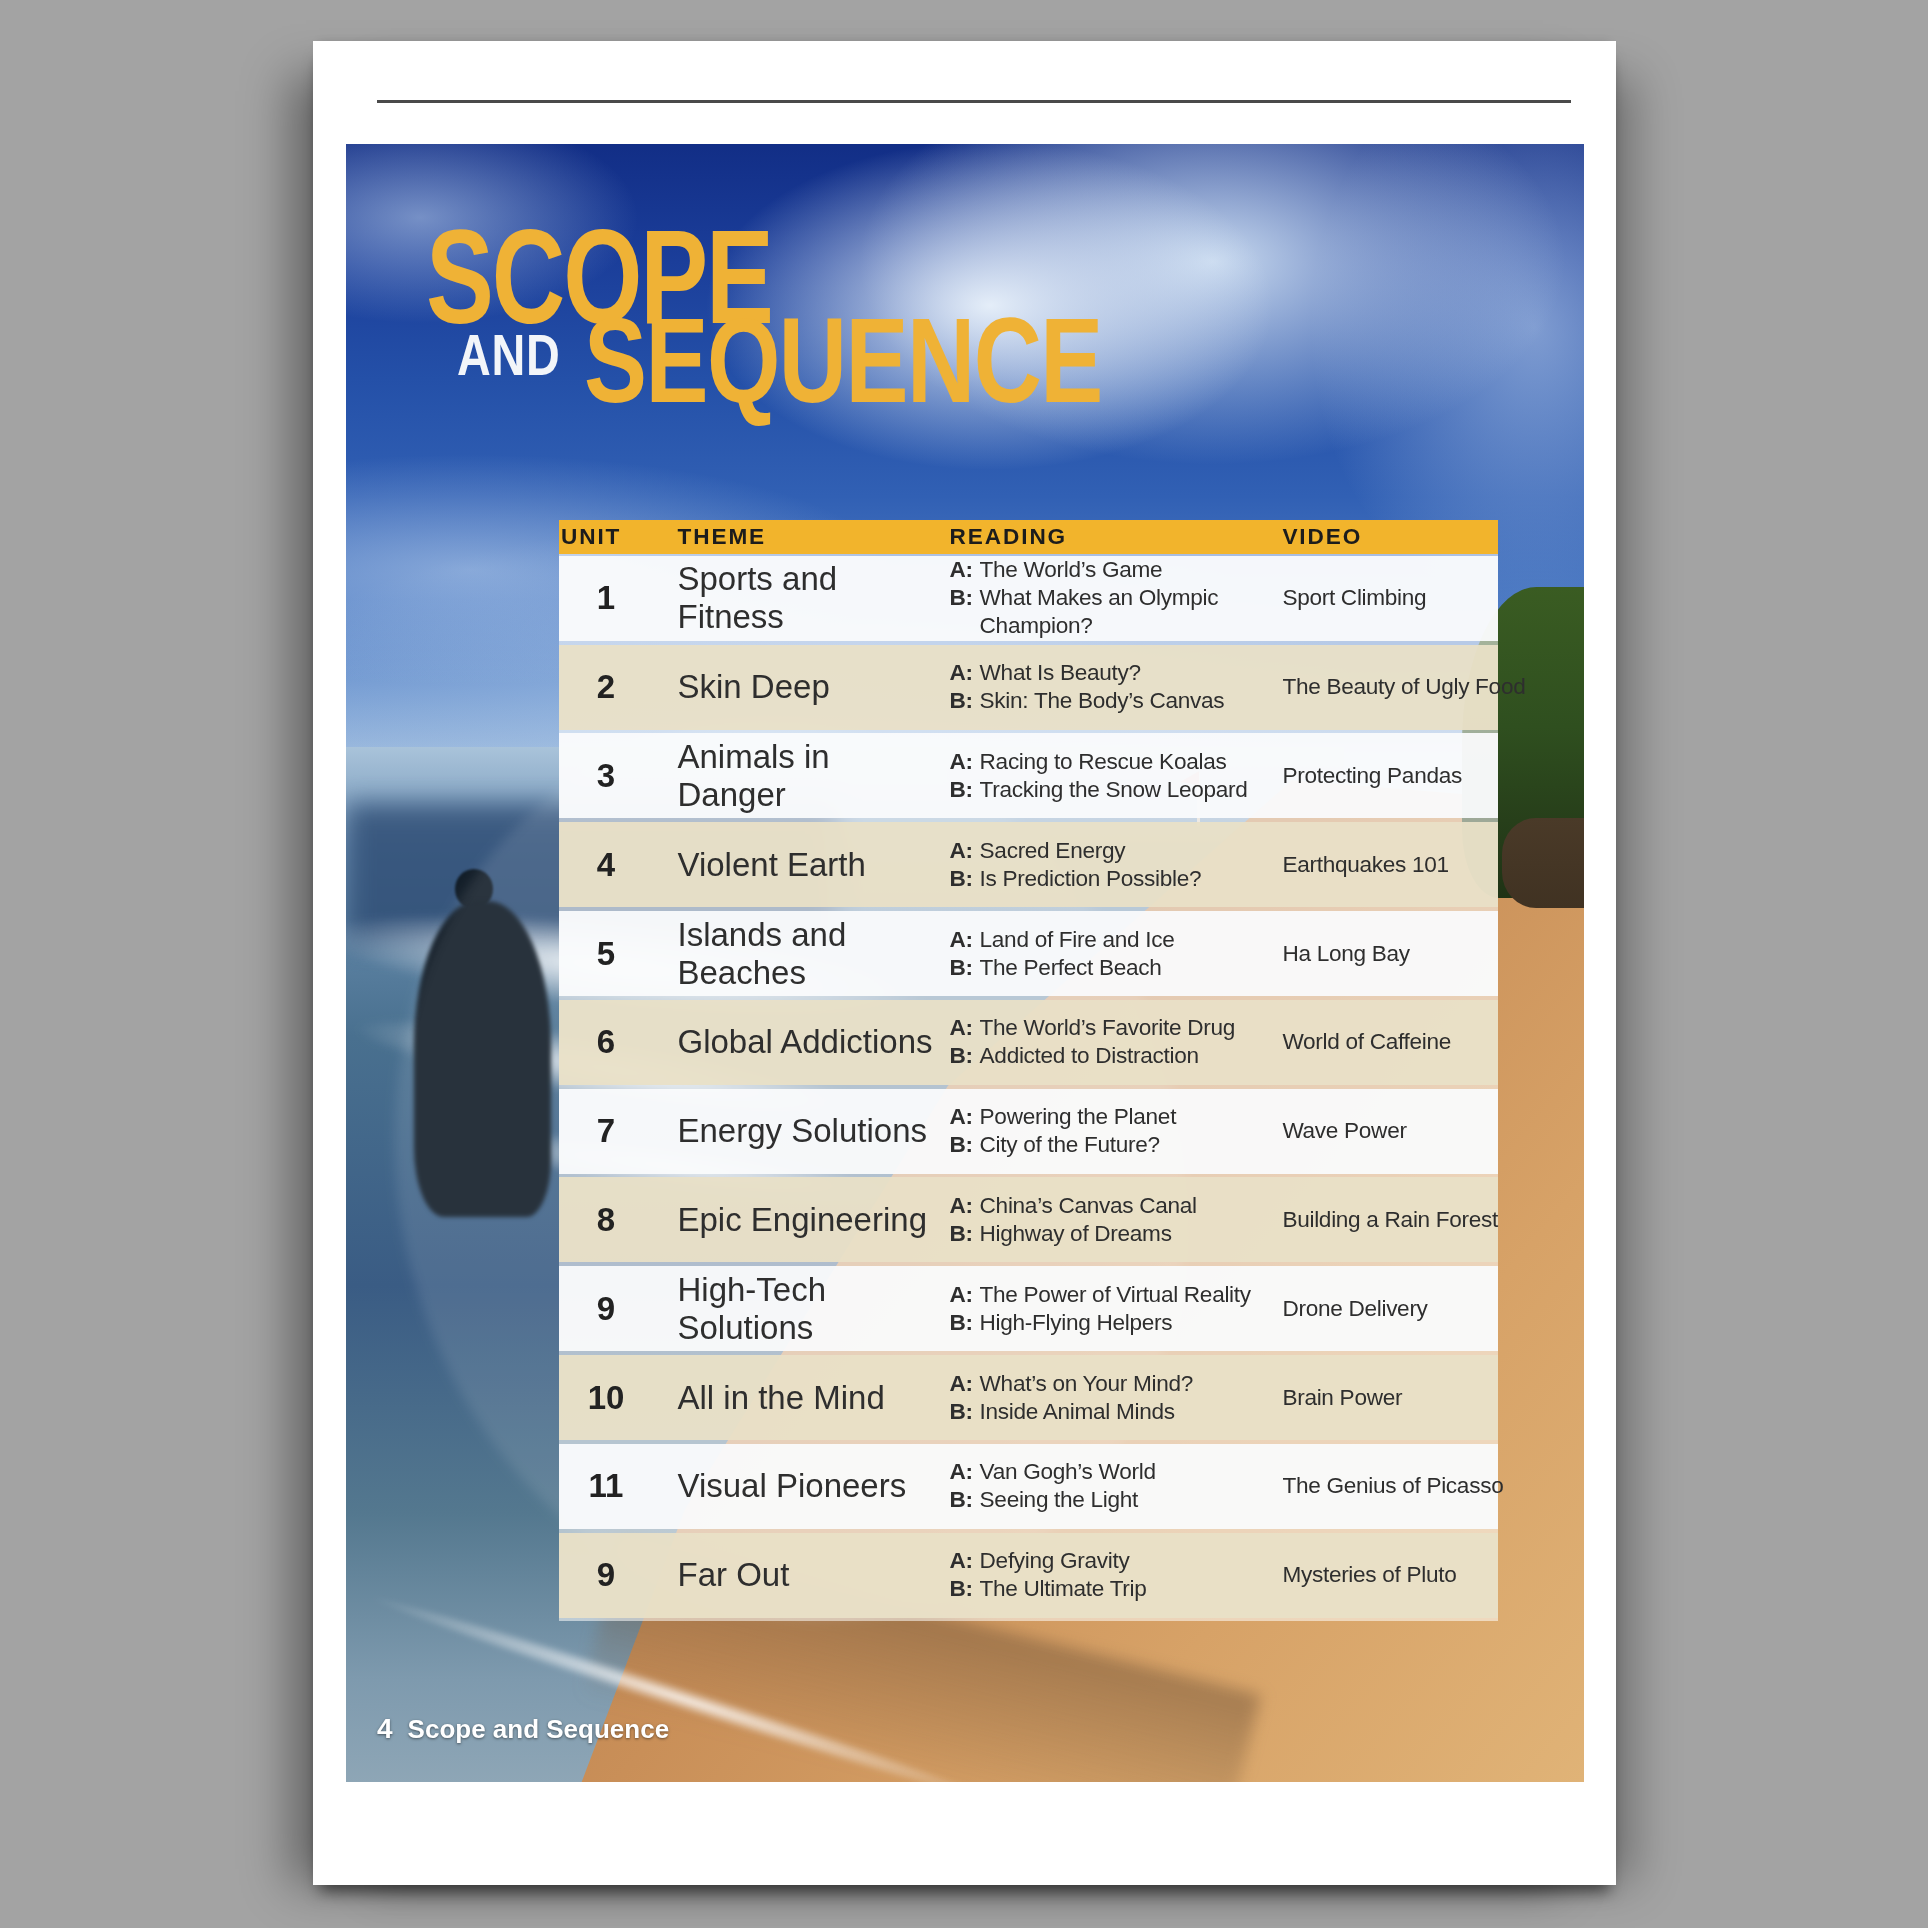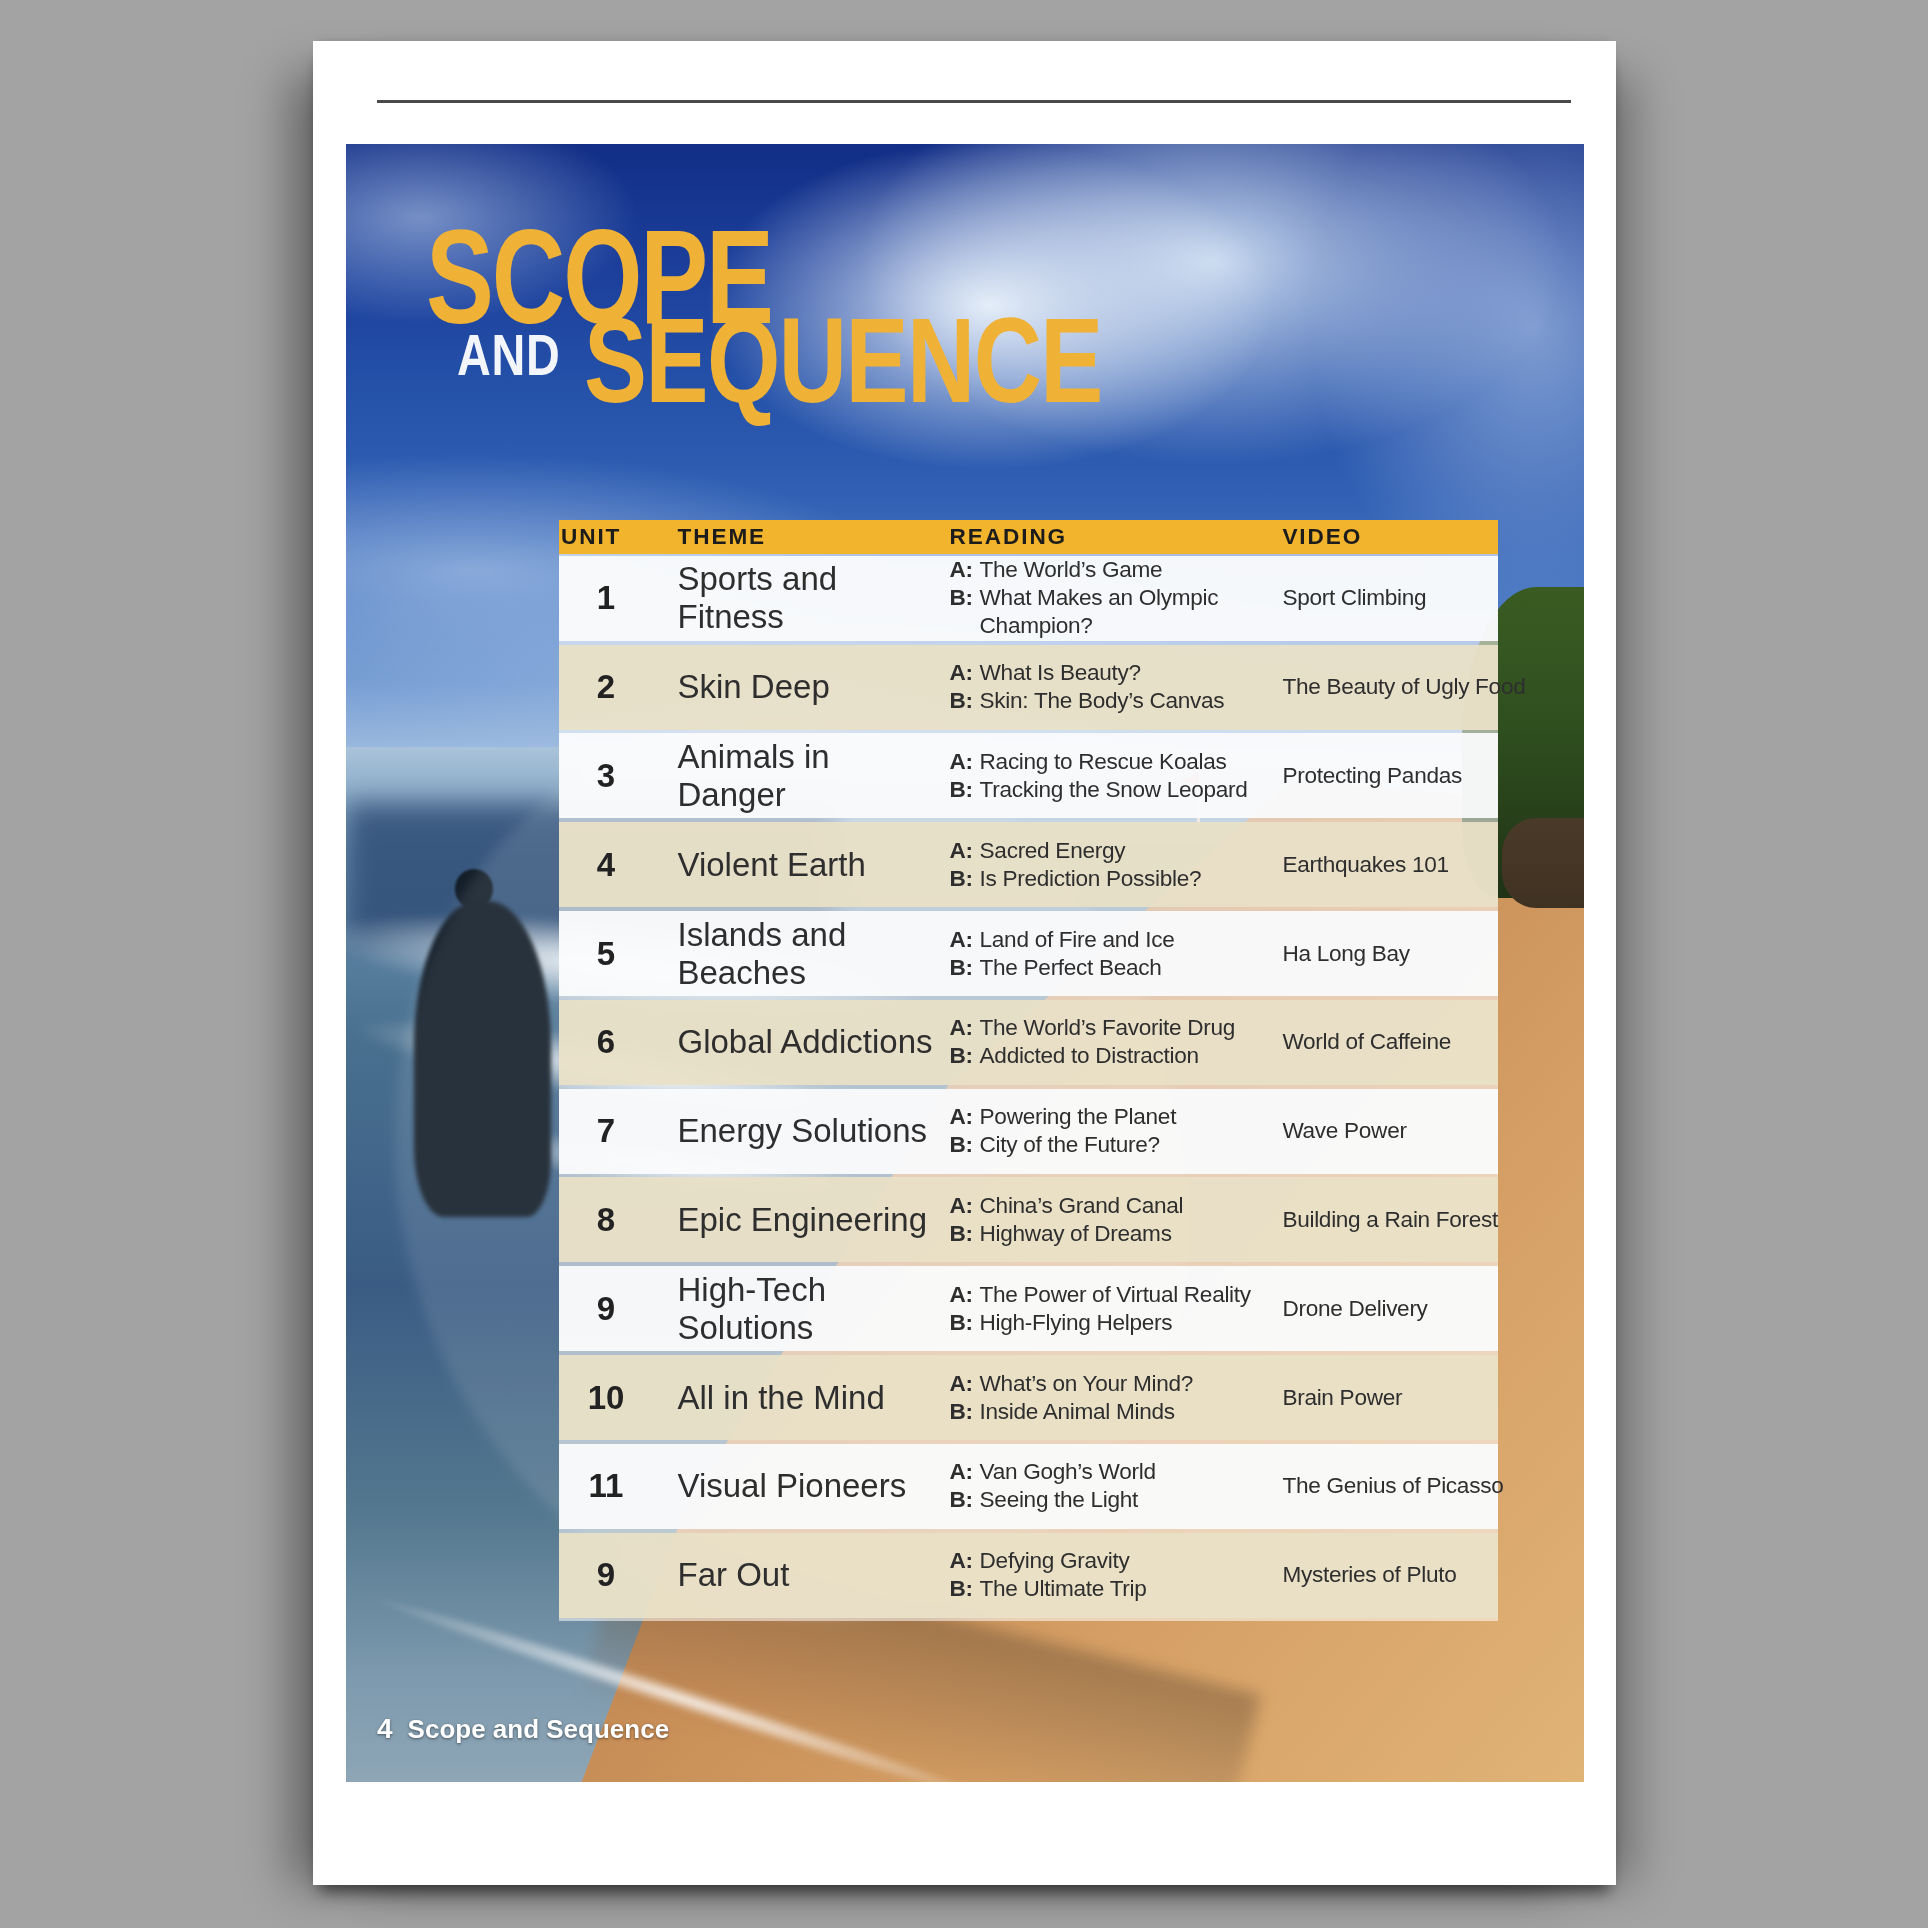--- a/index.html
+++ b/index.html
@@ -236,21 +236,21 @@
       </div>
     </div>
     <div class="cell video">Wave Power</div>
   </div>
             <div class="row beige">
     <div class="cell unit">8</div>
     <div class="cell theme">Epic Engineering</div>
     <div class="cell reading">
       <div class="rline">
         <span class="rlabel">A:</span>
-                  <span class="rtitle">China’s Grand Canal</span>
+                  <span class="rtitle">China’s Canvas Canal</span>
       </div>
       <div class="rline">
         <span class="rlabel">B:</span>
                   <span class="rtitle">Highway of Dreams</span>
       </div>
     </div>
     <div class="cell video">Building a Rain Forest</div>
   </div>
             <div class="row white">
     <div class="cell unit">9</div>

